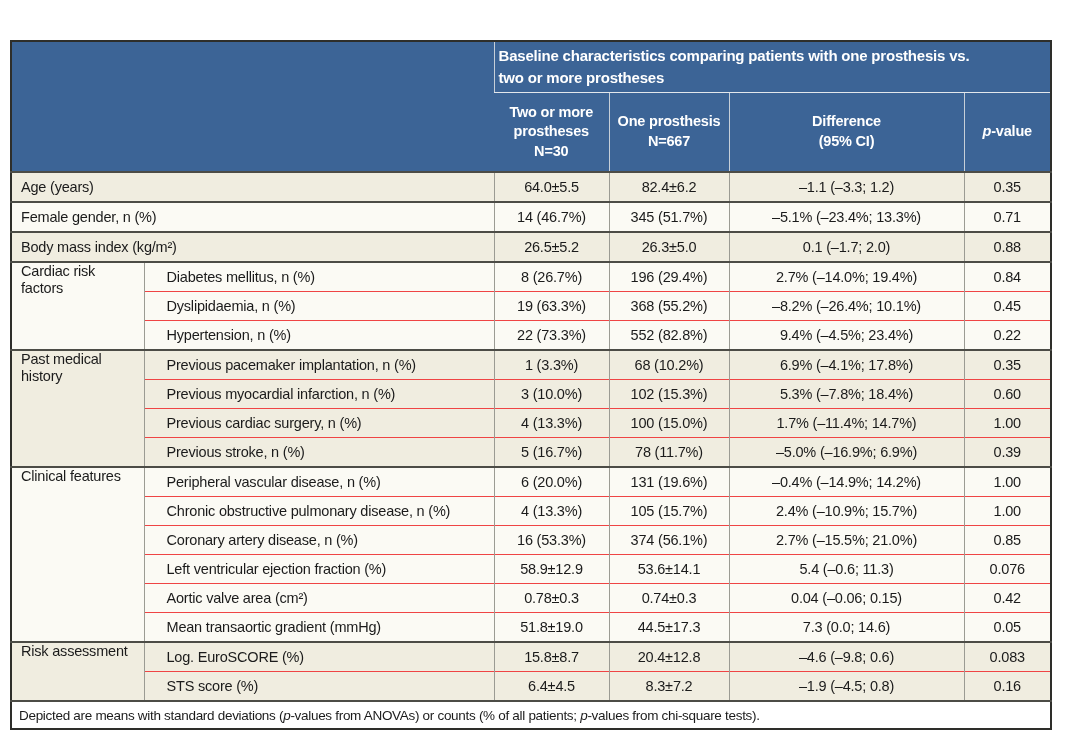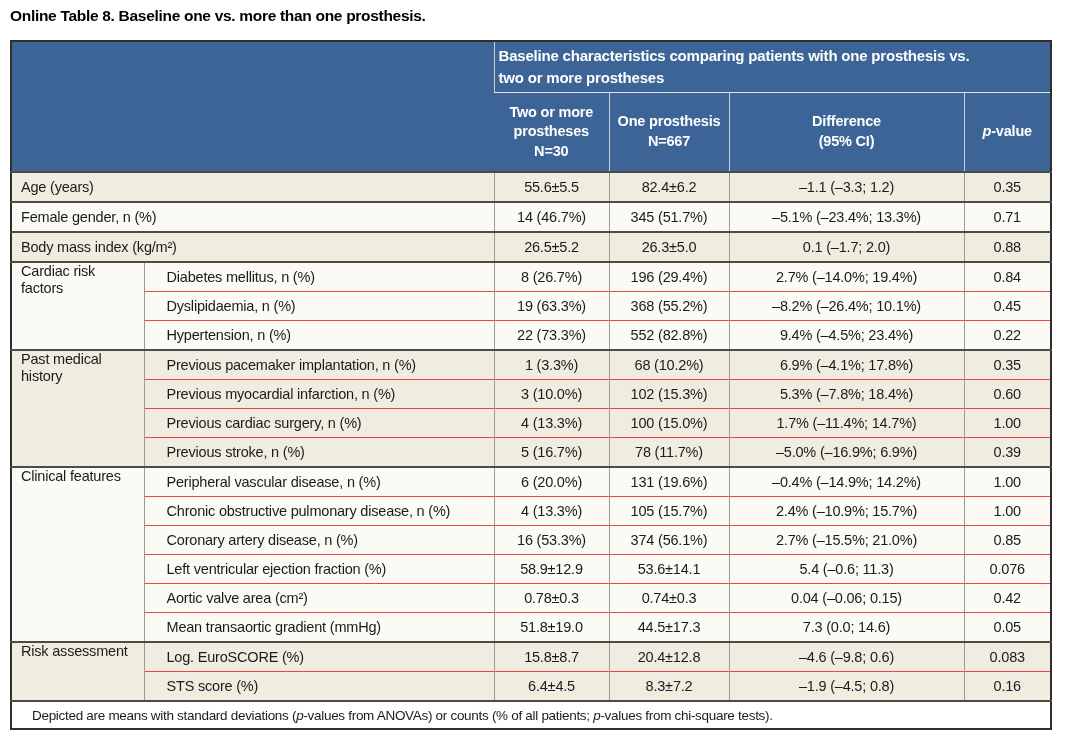--- a/index.html
+++ b/index.html
@@ -40,31 +40,30 @@
     text-align:left; padding-left:9px; 
     vertical-align:top; line-height:1.2;
   }
   td.sublabel { text-align:left; padding-left:22px; border-left:1px solid #9b9b93; }
   td.val { text-align:center; border-left:1px solid #9b9b93; }
   tr.block-start td { border-top:2px solid #4c4c46; }
   tr.inner td { border-top:1px solid #ef4444; }
   
   td.footnote {
     background:#ffffff; border-top:2px solid #4c4c46;
-    font-size:13.5px; letter-spacing:-0.3px; padding-left:20px; height:26px;
+    font-size:13.5px; letter-spacing:-0.3px; padding-left:7px; height:26px;
     text-align:left;
     margin-top:28px;
   }
   td.footnote i { font-style:italic; }
 </style>
 </head>
 <body>
 
 <div class="canvas">
-  <div class="page-title">Online Table 8. Baseline one vs. more than one prosthesis.</div>
 
   <table class="main">
     <colgroup>
       <col style="width:133px">
         <col style="width:350px">
       <col style="width:115px">
         <col style="width:120px">
       <col style="width:235px">
         <col style="width:87px">
     </colgroup>
@@ -81,21 +80,21 @@
         <th class="sub divided">One prosthesis
 N=667</th>
         <th class="sub divided">Difference
 (95% CI)</th>
         <th class="sub divided"><i>p</i><span>-value</span></th>
       </tr>
     </thead>
     <tbody id="table-body">
         <tr class="block-start shade-cream">
           <td class="label rowbg" colspan="2">Age (years)</td>
-          <td class="val rowbg">55.6±5.5</td>
+          <td class="val rowbg">64.0±5.5</td>
           <td class="val rowbg">82.4±6.2</td>
           <td class="val rowbg">–1.1 (–3.3; 1.2)</td>
           <td class="val rowbg">0.35</td>
         </tr>
         <tr class="block-start shade-white">
           <td class="label rowbg" colspan="2">Female gender, n (%)</td>
           <td class="val rowbg">14 (46.7%)</td>
           <td class="val rowbg">345 (51.7%)</td>
           <td class="val rowbg">–5.1% (–23.4%; 13.3%)</td>
           <td class="val rowbg">0.71</td>

